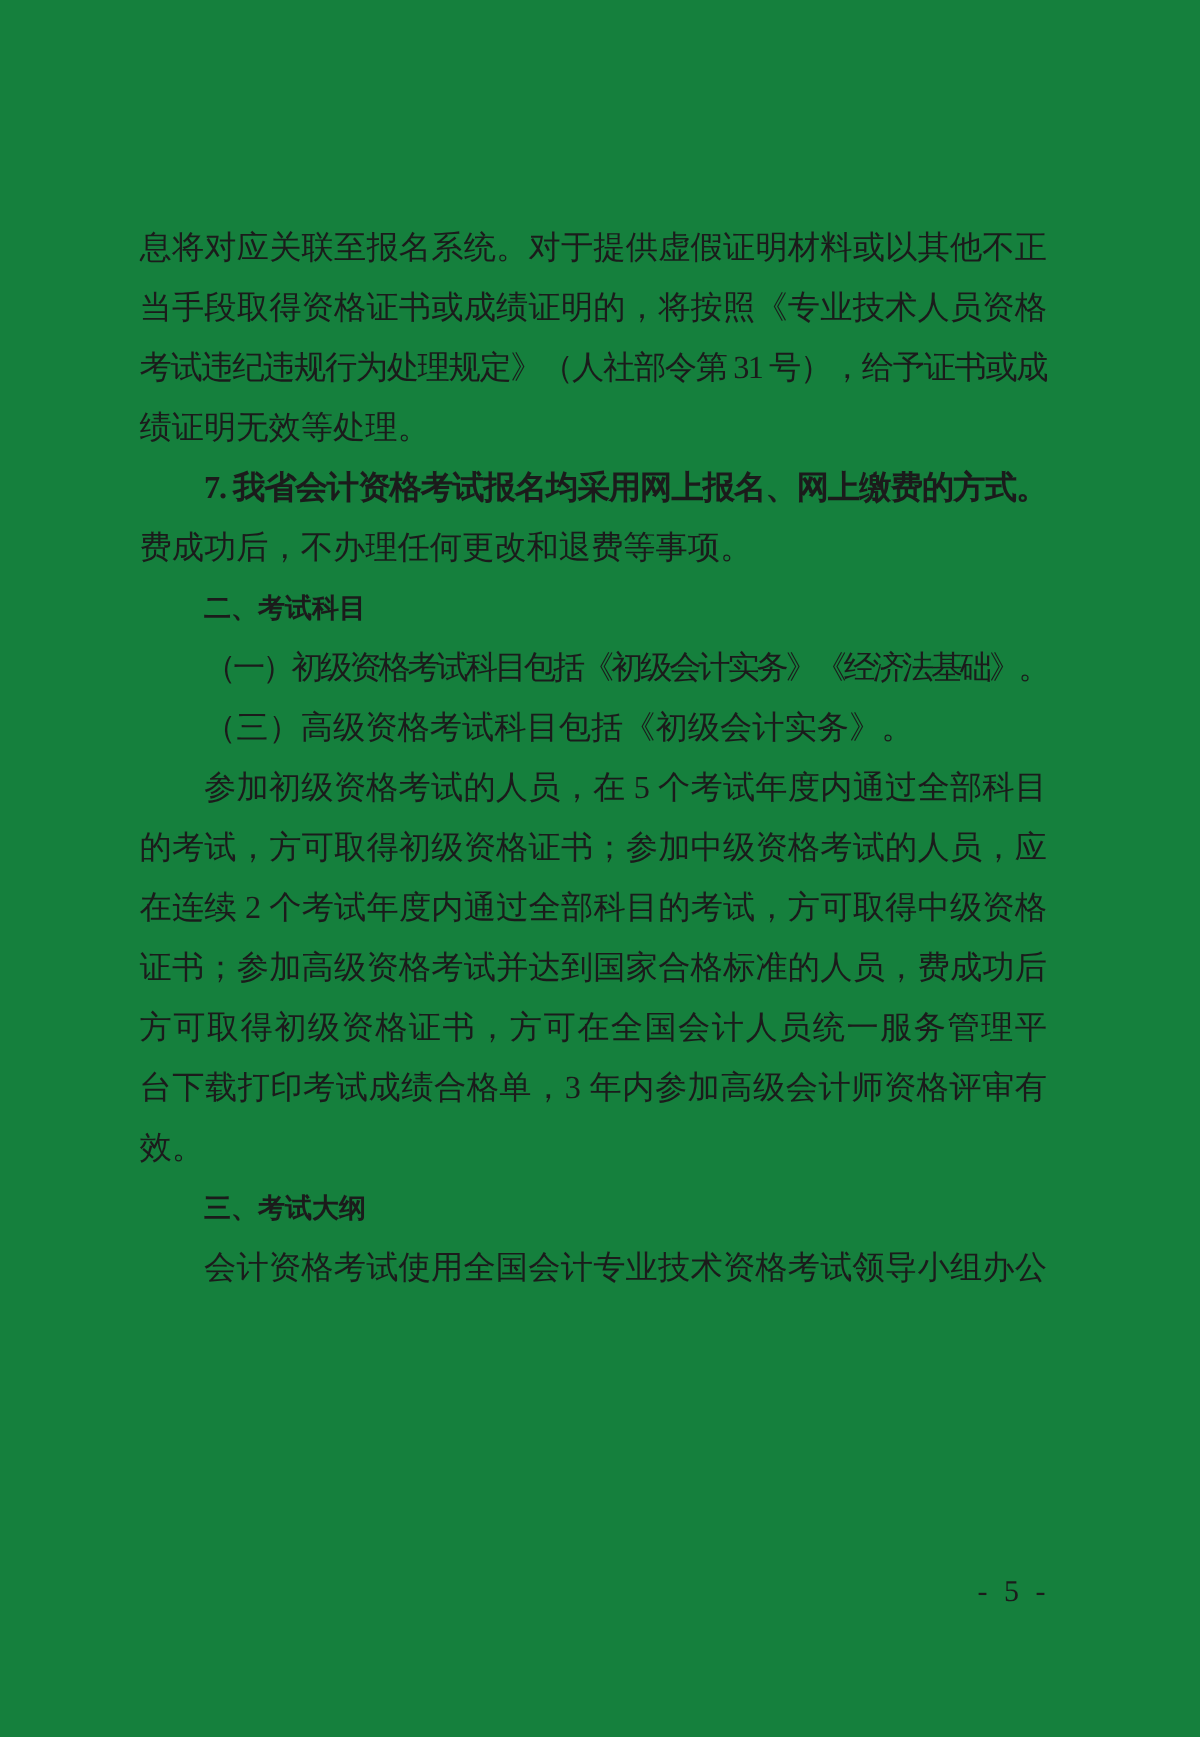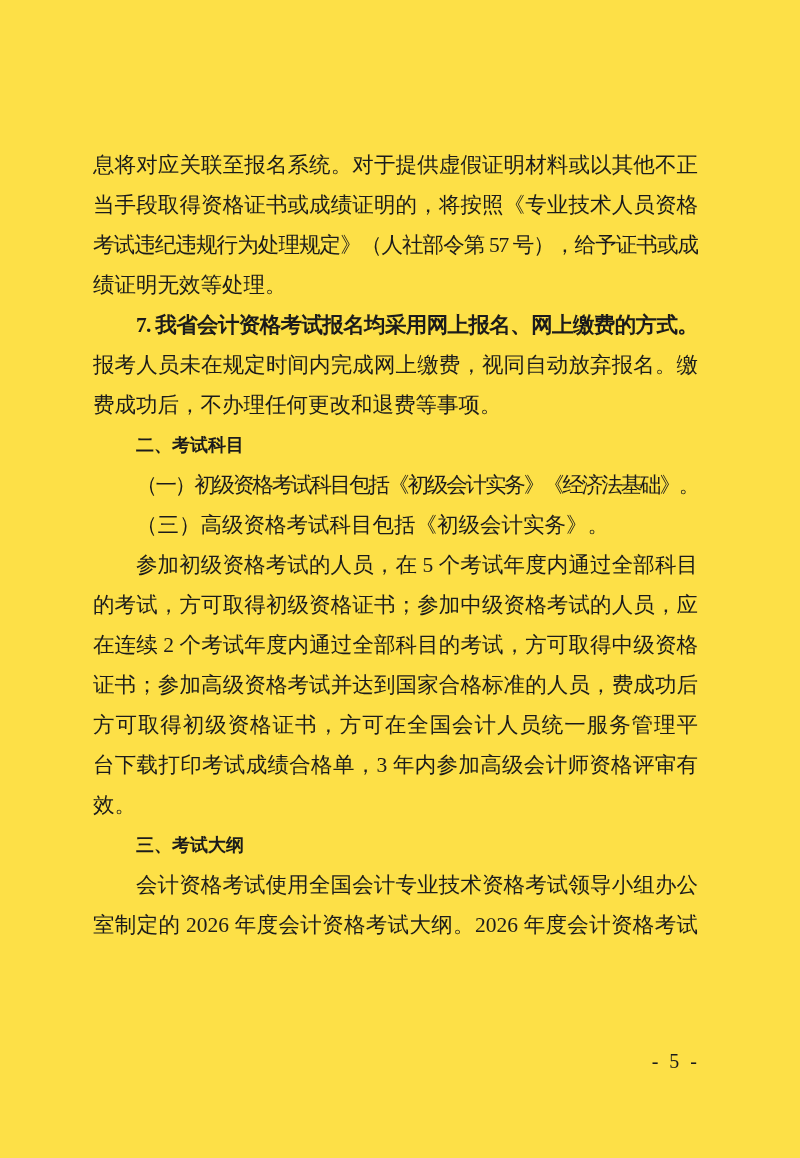--- a/index.html
+++ b/index.html
@@ -1,21 +1,21 @@
 <!DOCTYPE html>
 <html><head>
 <meta charset="utf-8">
 <style>
   html, body { margin: 0; padding: 0; background: #ffffff; }
 
   .page {
     position: relative;
     width: 800px;
     height: 1158px;
-    background: #fde047;
+    background: #15803d;
     overflow: hidden;
     font-family: "Liberation Serif", "DejaVu Serif", serif;
     color: #1b1b1b;
   }
 
   .content {
     position: absolute;
     left: 93px;
     top: 145px;
     width: 605px;
@@ -60,26 +60,25 @@
   }
 </style>
 </head>
 <body>
 
 <div class="page">
   <main class="content">
       <div class="para">
         <div class="line fill">息将对应关联至报名系统。对于提供虚假证明材料或以其他不正</div>
         <div class="line fill">当手段取得资格证书或成绩证明的，将按照《专业技术人员资格</div>
-        <div class="line fill" style="letter-spacing: -1.05625px;">考试违纪违规行为处理规定》（人社部令第 57 号），给予证书或成</div>
+        <div class="line fill" style="letter-spacing: -1.05625px;">考试违纪违规行为处理规定》（人社部令第 31 号），给予证书或成</div>
         <div class="line">绩证明无效等处理。</div>
       </div>
       <div class="para">
         <div class="line fill indent" style="letter-spacing: -0.805172px; font-weight: bold;">7. 我省会计资格考试报名均采用网上报名、网上缴费的方式。</div>
-        <div class="line fill">报考人员未在规定时间内完成网上缴费，视同自动放弃报名。缴</div>
         <div class="line">费成功后，不办理任何更改和退费等事项。</div>
       </div>
       <div class="para">
         <div class="line indent heading-line">二、考试科目</div>
       </div>
       <div class="para">
         <div class="line fill indent" style="letter-spacing: -2.28793px;">（一）初级资格考试科目包括《初级会计实务》《经济法基础》。</div>
       </div>
       <div class="para">
         <div class="line indent">（三）高级资格考试科目包括《初级会计实务》。</div>
@@ -91,17 +90,16 @@
         <div class="line fill">证书；参加高级资格考试并达到国家合格标准的人员，费成功后</div>
         <div class="line fill">方可取得初级资格证书，方可在全国会计人员统一服务管理平</div>
         <div class="line fill">台下载打印考试成绩合格单，3 年内参加高级会计师资格评审有</div>
         <div class="line">效。</div>
       </div>
       <div class="para">
         <div class="line indent heading-line">三、考试大纲</div>
       </div>
       <div class="para">
         <div class="line fill indent">会计资格考试使用全国会计专业技术资格考试领导小组办公</div>
-        <div class="line fill">室制定的 2026 年度会计资格考试大纲。2026 年度会计资格考试</div>
       </div>
     </main>
   <div class="page-number">- 5 -</div>
 </div>
 
 </body></html>

